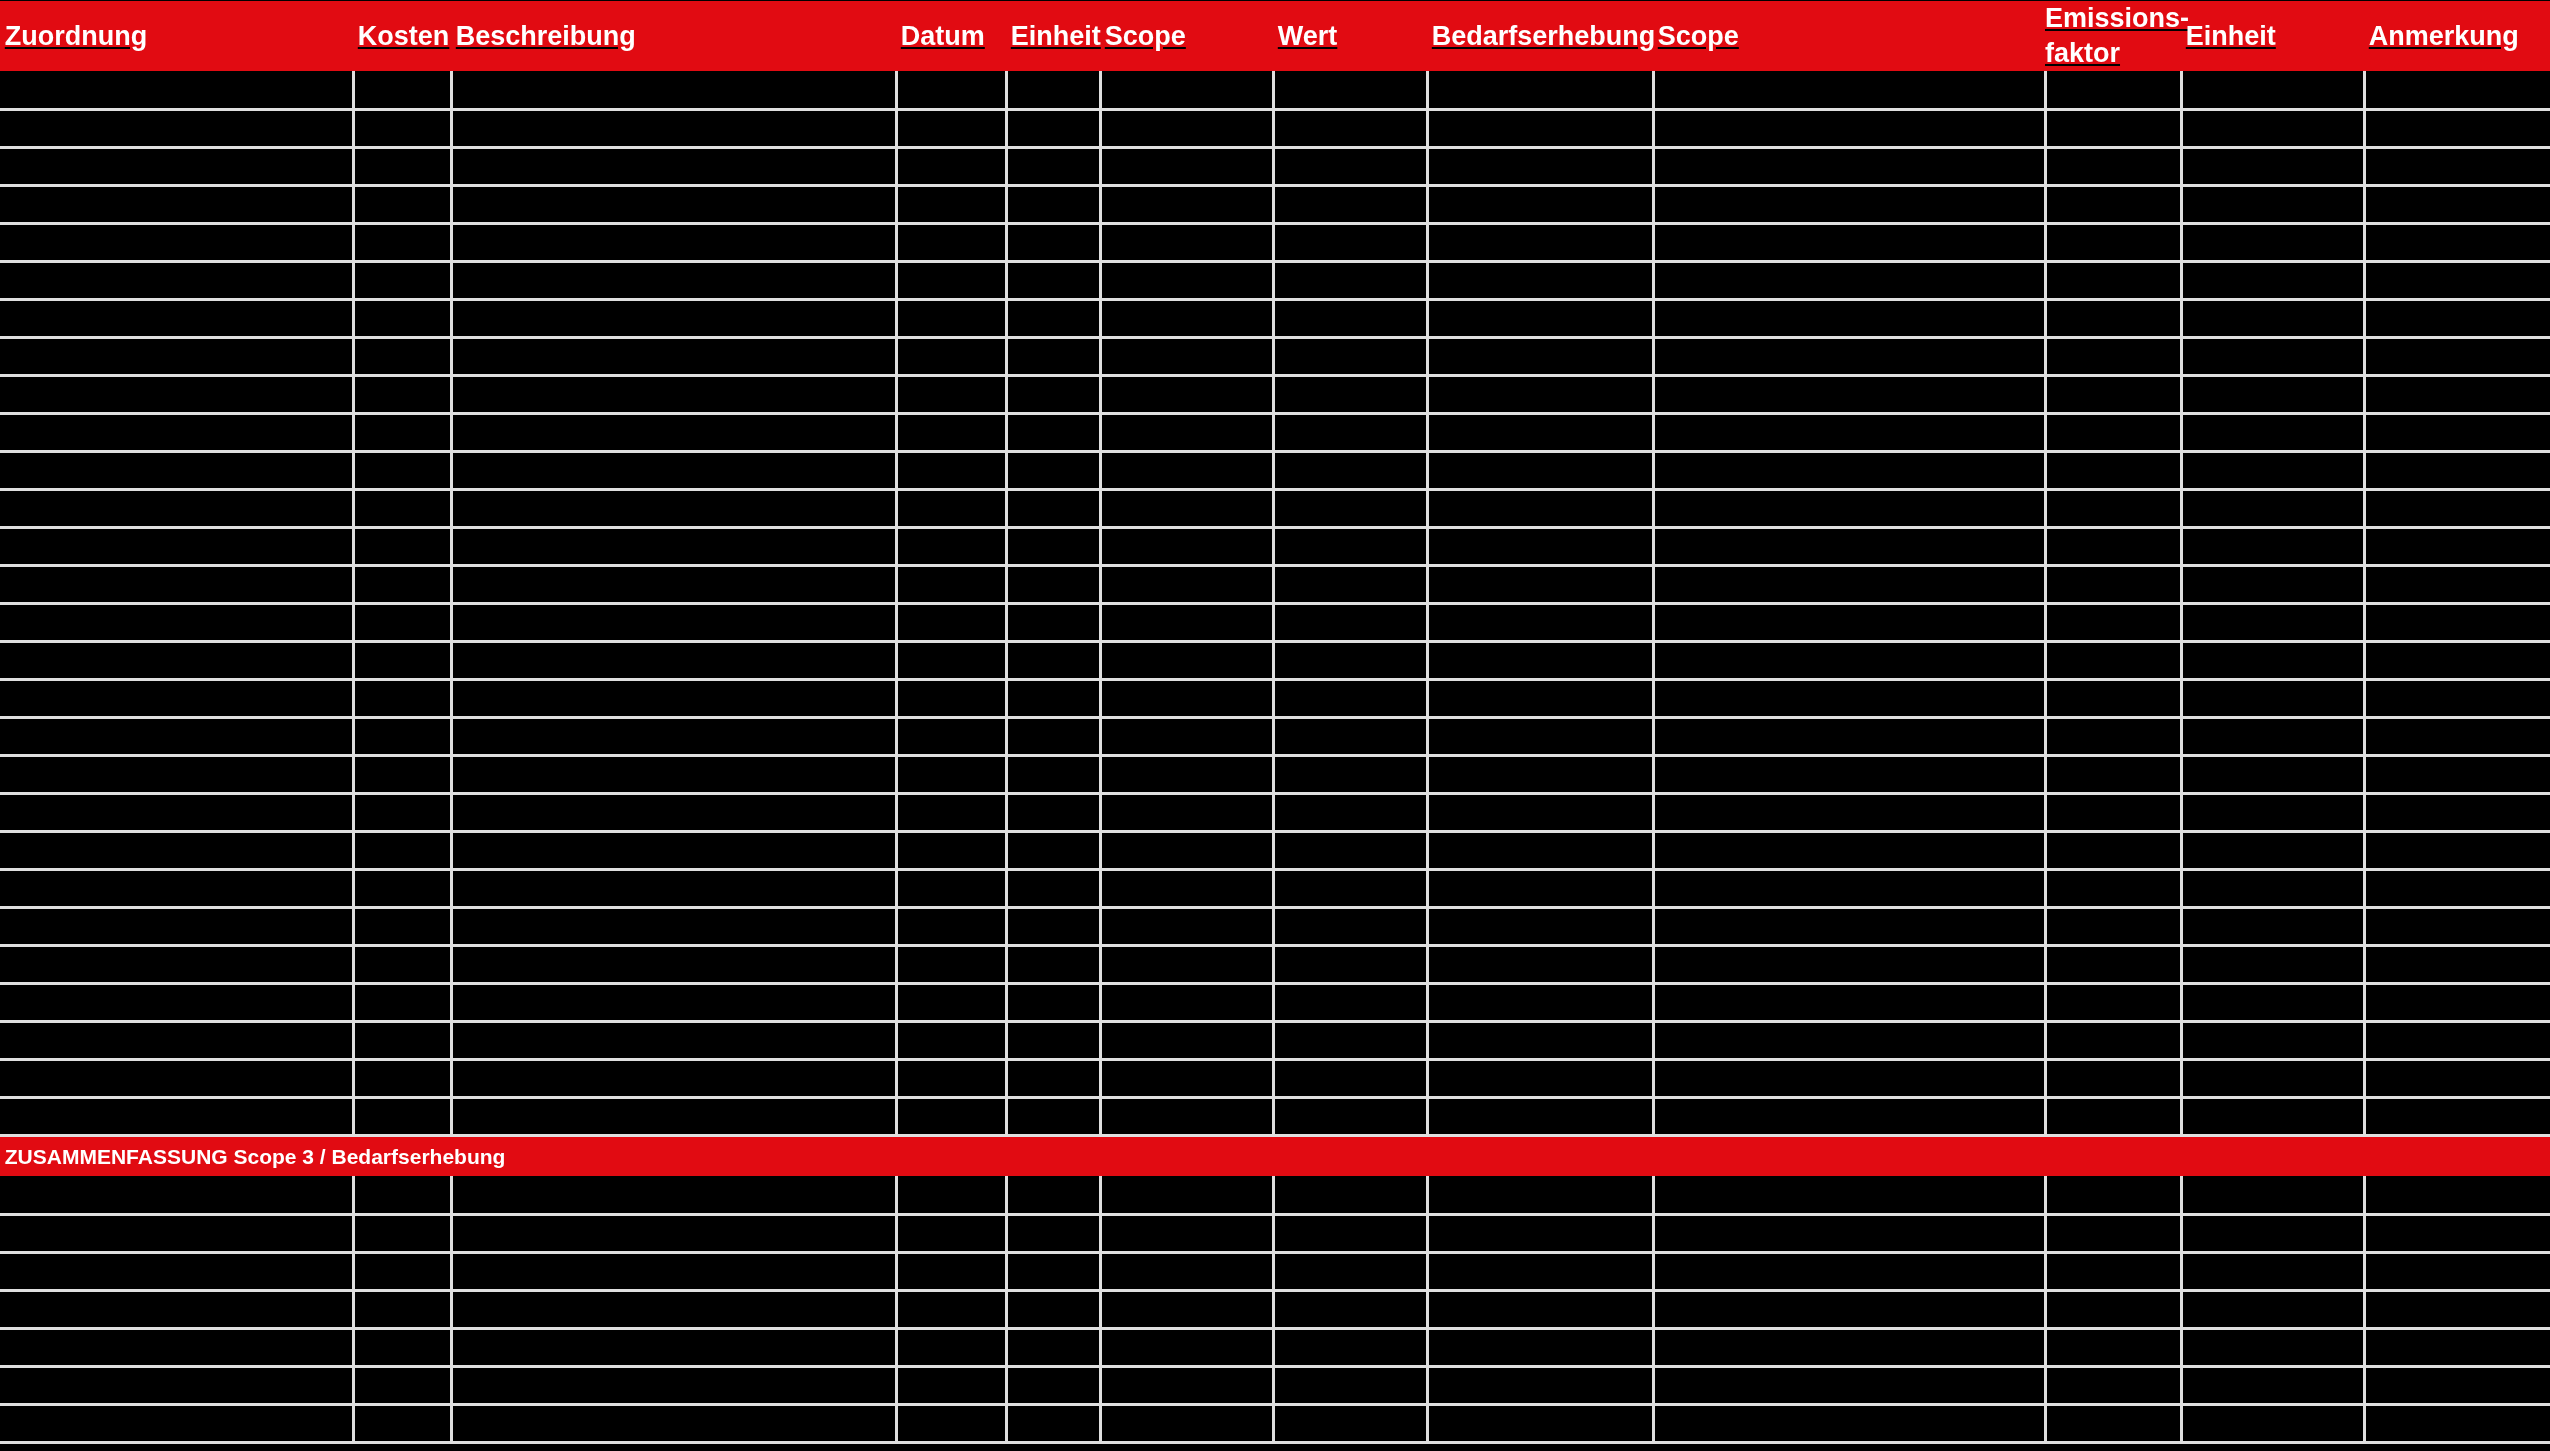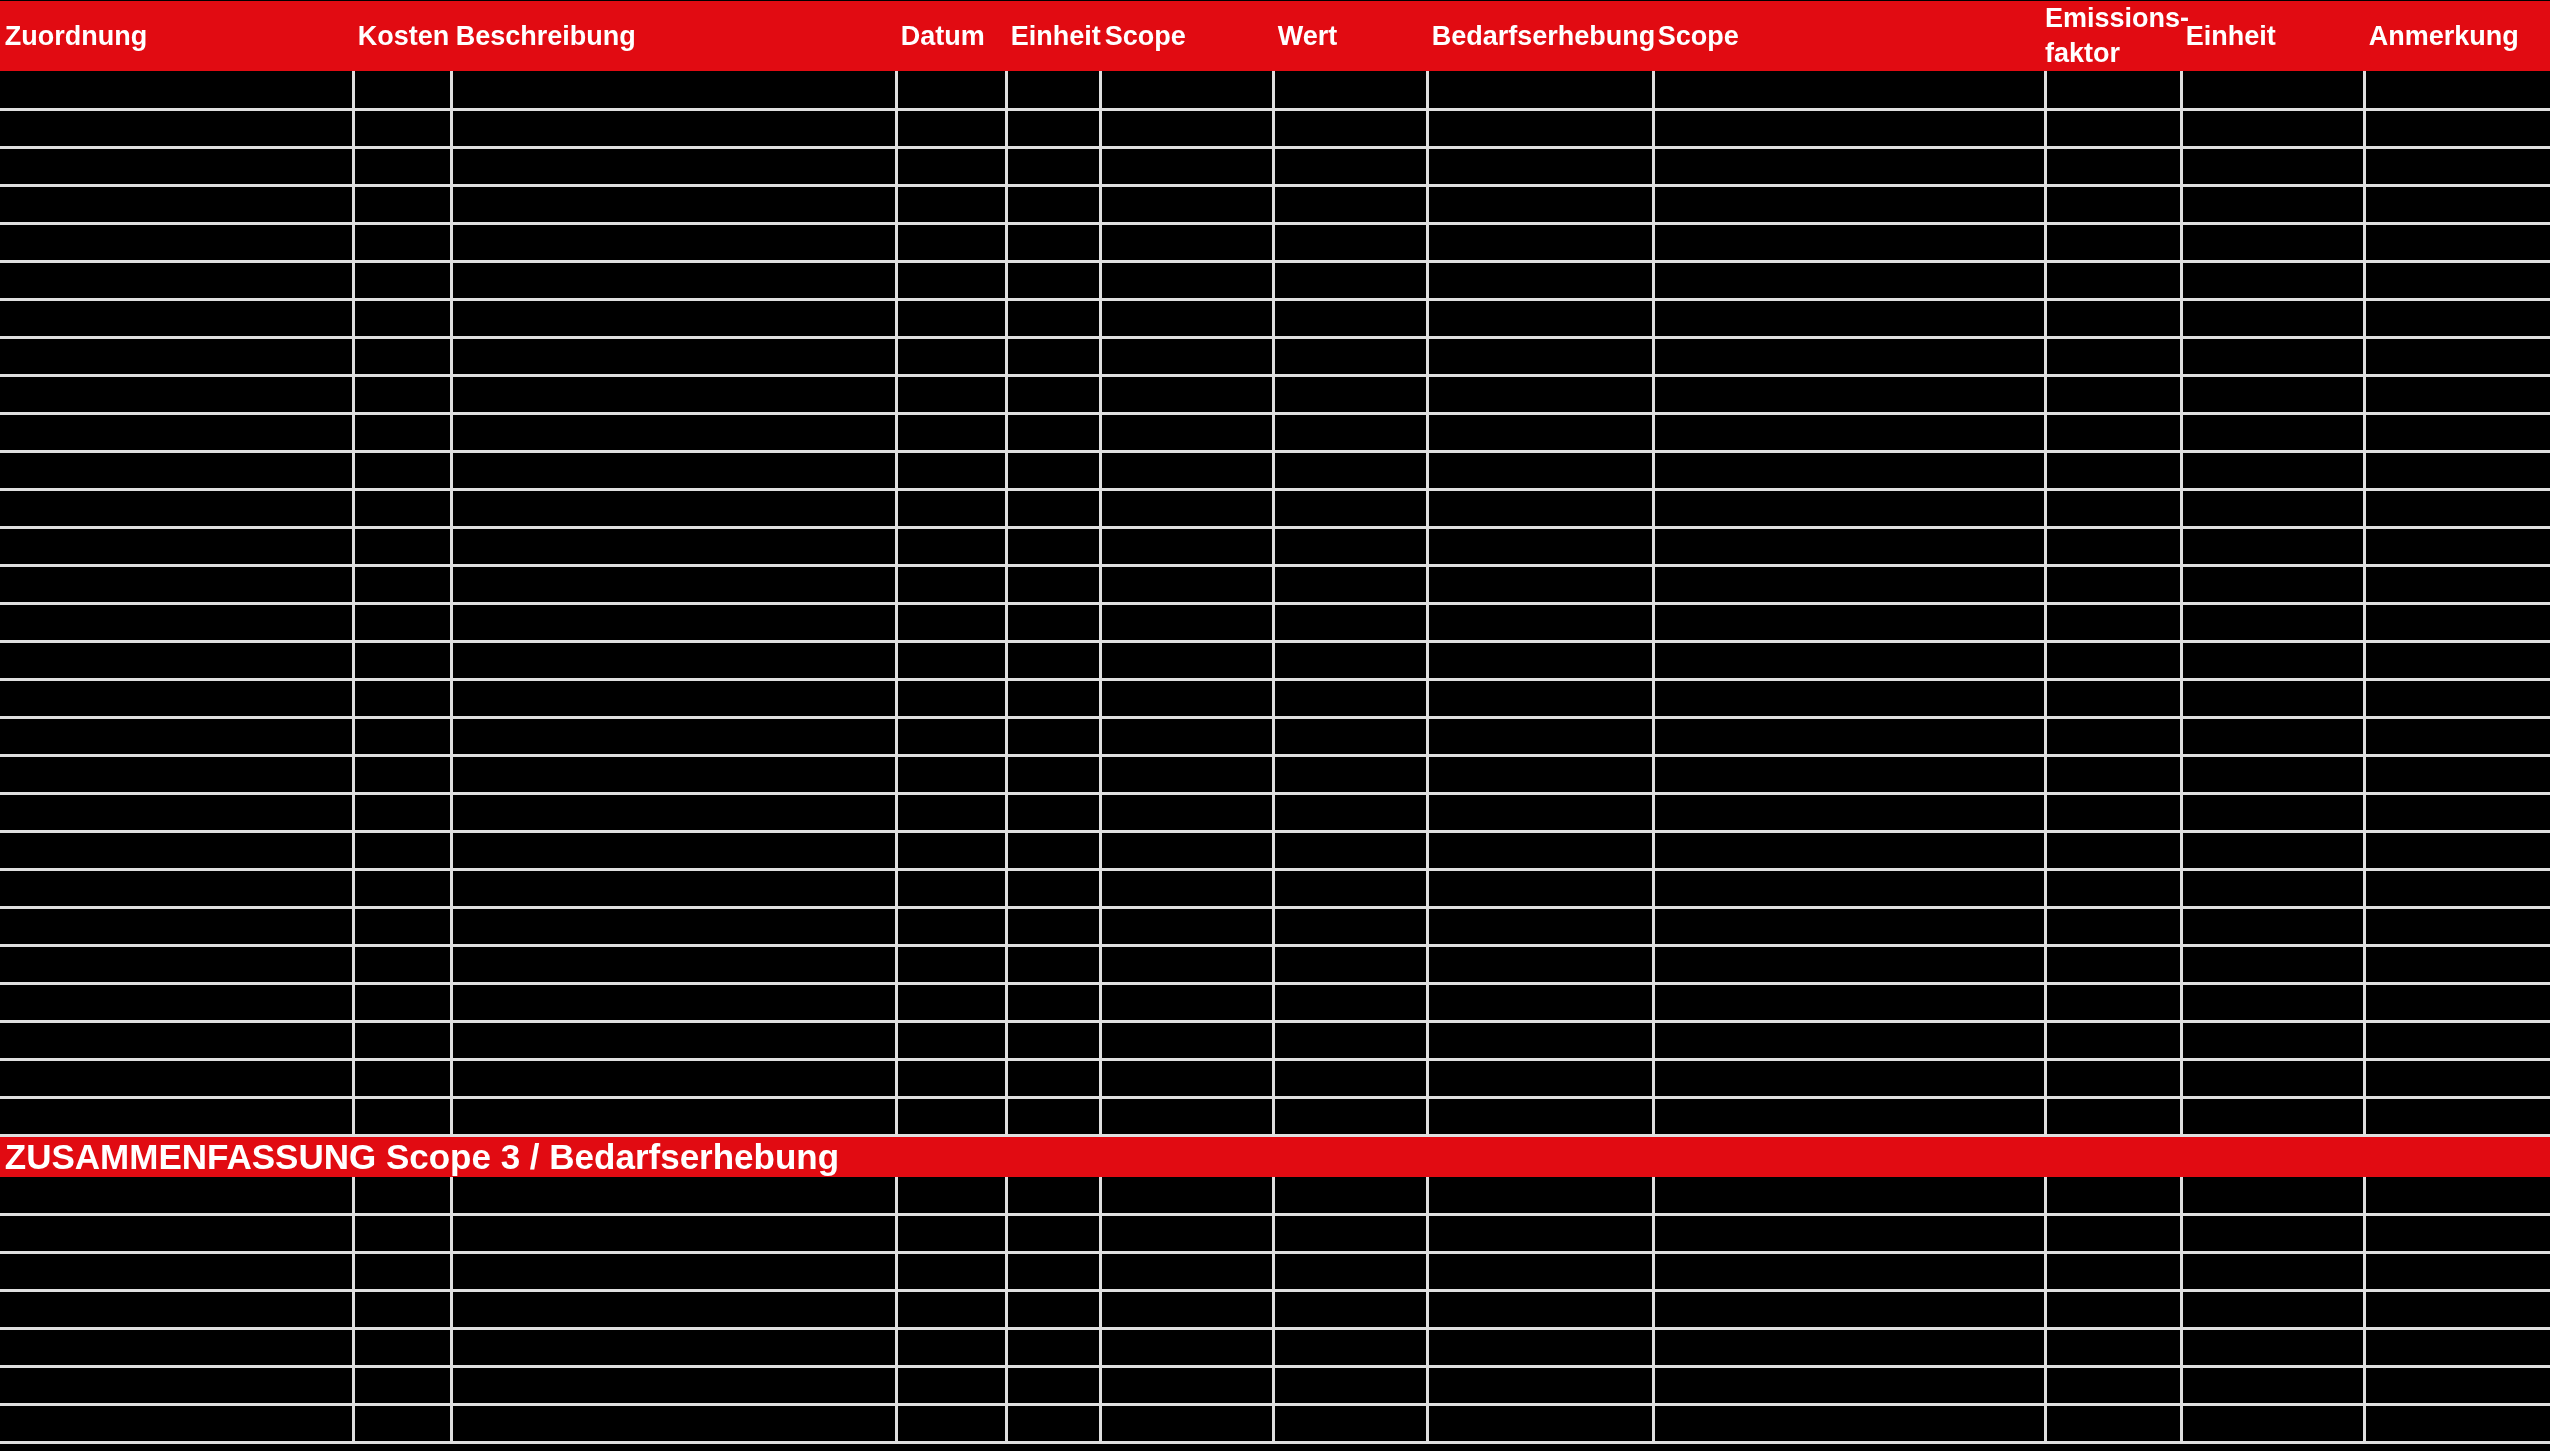--- a/index.html
+++ b/index.html
@@ -21,21 +21,21 @@
     border-collapse:collapse;
     table-layout:fixed;
     width:2550px;
     margin-top:1.2px;
   }
   .sheet th,.sheet td{
     padding:0;
     margin:0;
   }
   
-  tr.header-row{ height:56px; }
+  tr.header-row{ height:56px;text-decoration:underline; }
   tr.header-row th{
     background:var(--red);
     border:none;
     color:var(--fg);
     font-weight:700;
     font-size:27px;
     line-height:1.3;
     text-align:left;
     vertical-align:middle;
     padding-left:4.8px;
@@ -58,21 +58,21 @@
   tr.summary-row{ height:41px; }
   tr.summary-row td{
     background:var(--red);
     border:none;
     vertical-align:middle;
   }
   .summary-label{
     display:block;
     color:var(--fg);
     font-weight:700;
-    font-size:35px;
+    font-size:21px;
     padding-left:4.8px;
     white-space:nowrap;
   }
 </style>
 </head>
 <body>
 
 <table class="sheet" id="sheet">
     <colgroup>
       <col style="width: 353px;">

